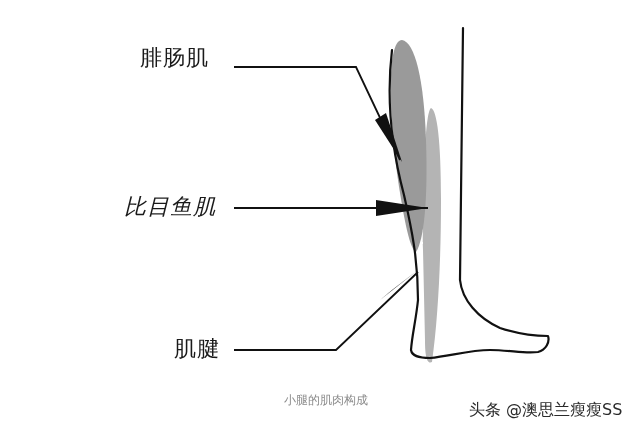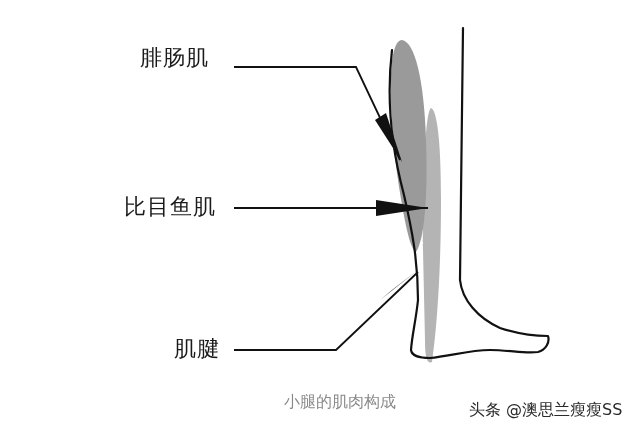--- a/index.html
+++ b/index.html
@@ -21,27 +21,27 @@
   }
   .label {
     position: absolute;
     color: #1a1a1a;
     font-size: 22px;
     line-height: 1;
     white-space: nowrap;
     letter-spacing: 1px;
   }
   .label-gastro { left: 140px; top: 47px; }
-  .label-soleus { left: 124px; top: 196px; }
+  .label-soleus { left: 124px; top: 196px; font-style: italic; }
   .label-tendon { left: 174px; top: 338px; }
   .caption {
     position: absolute;
     left: 284px;
     top: 392px;
-    font-size: 16px;
+    font-size: 12px;
     color: #8a8a8a;
     white-space: nowrap;
   }
   .watermark {
     position: absolute;
     left: 469px;
     top: 400px;
     font-size: 16px;
     color: #2a2a2a;
     white-space: nowrap;

